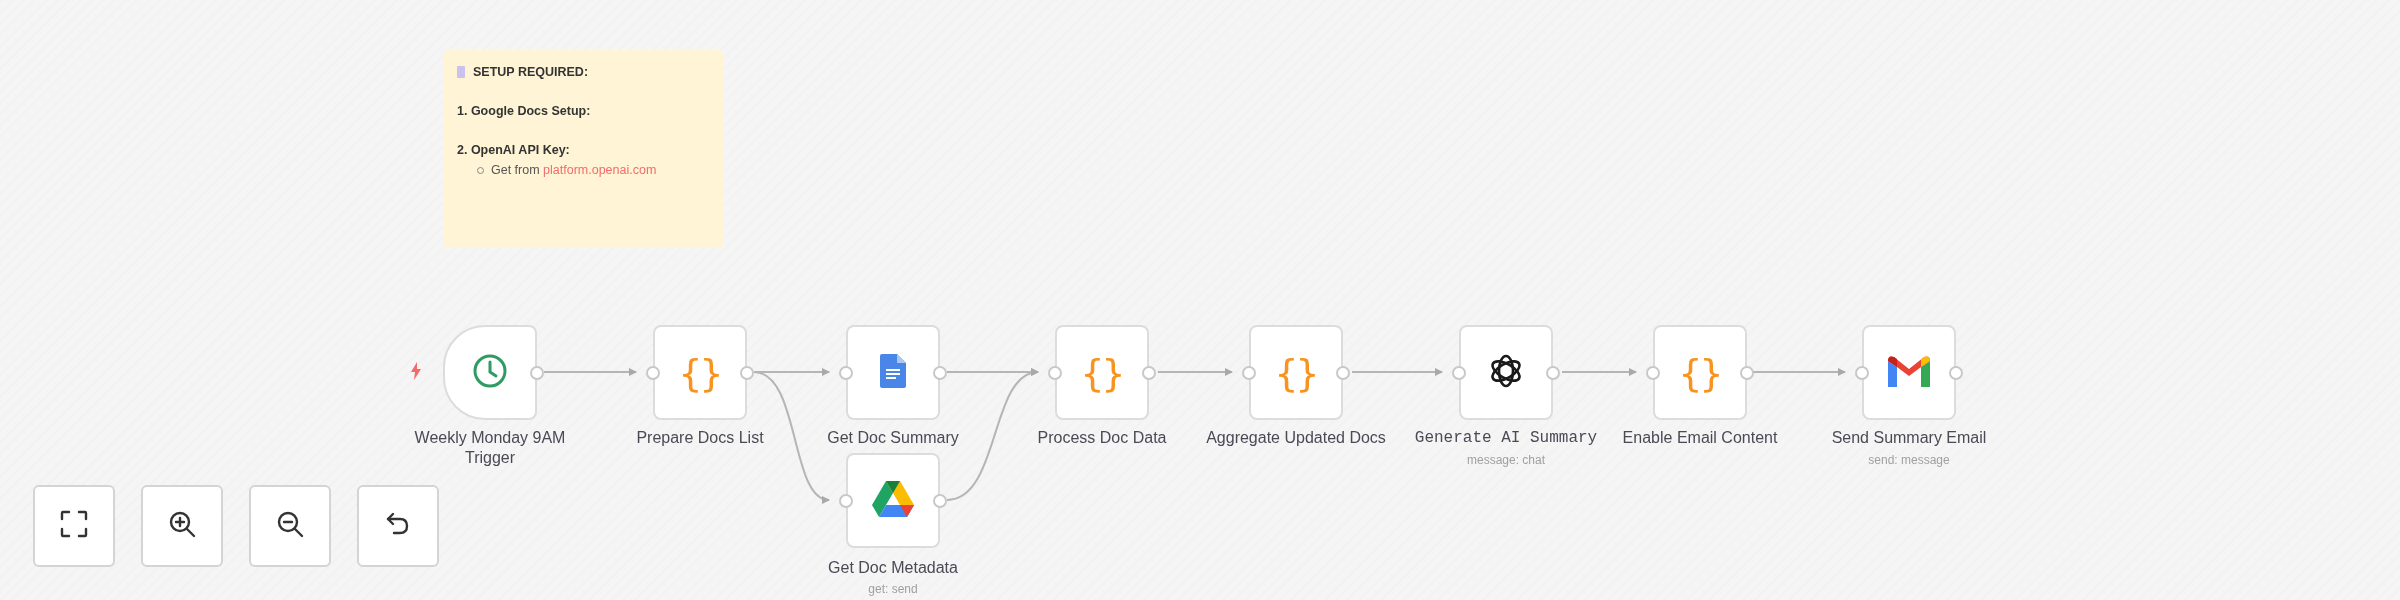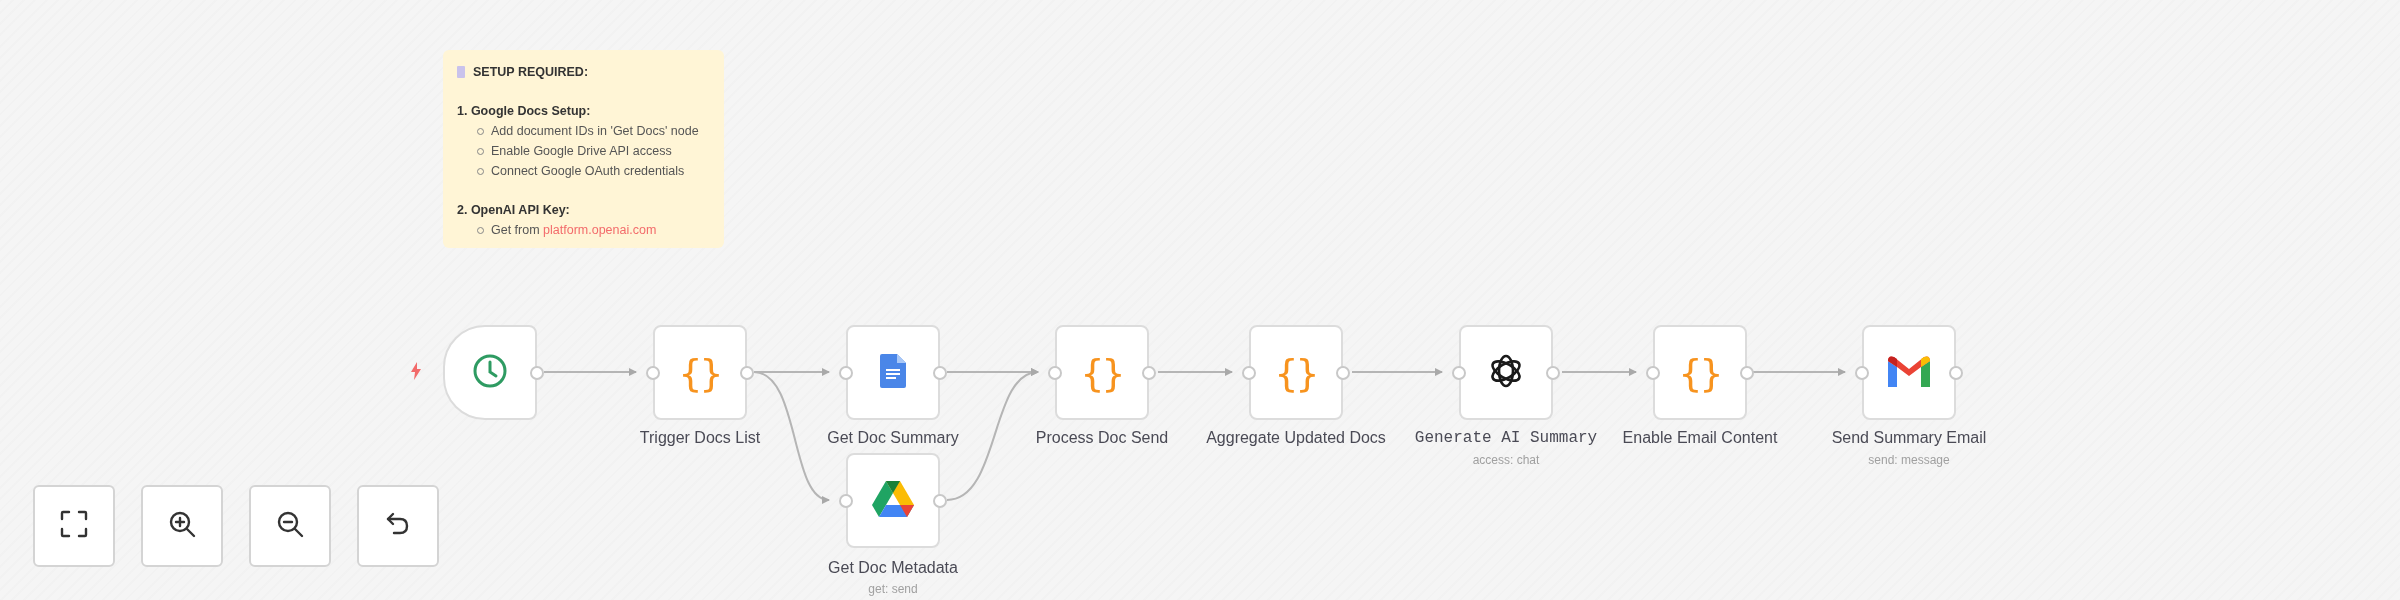--- a/index.html
+++ b/index.html
@@ -85,25 +85,20 @@
       <path d="M1753,372 L1845,372" marker-end="url(#arr)"></path>
     </g>
   </svg>
 
   <div class="sticky">
     <div class="title">
       <span class="memo"></span>
       <span>SETUP REQUIRED:</span>
     </div>
     <div class="sec first">1. Google Docs Setup:</div>
-    <ul>
-      <li>Add document IDs in 'Get Docs' node</li>
-      <li>Enable Google Drive API access</li>
-      <li>Connect Google OAuth credentials</li>
-    </ul>
     <div class="sec">2. OpenAI API Key:</div>
     <ul>
       <li><span>Get from </span><span class="link">platform.openai.com</span></li>
     </ul>
   </div>
 
   <div class="bolt">
     <svg width="12" height="18" viewBox="0 0 12 18">
         <path d="M7 0 L1 10 L5 10 L4 18 L11 7 L7 7 Z" fill="#f26a6a"></path>
       </svg>
@@ -111,27 +106,31 @@
 
   <div class="node trigger" style="left:443px; top:325px;">
     <span>
       <svg width="36" height="36" viewBox="0 0 36 36">
           <circle cx="18" cy="18" r="15" fill="none" stroke="#2e9b62" stroke-width="3"></circle>
           <path d="M18 9 L18 19 L24 23" fill="none" stroke="#2e9b62" stroke-width="3" stroke-linecap="round"></path>
         </svg>
     </span>
     <div class="handle out"></div>
   </div>
+  <div class="node-label" style="left:390px; top:428px;">
+    <div>Weekly Monday 9AM</div>
+    <div>Trigger</div>
+  </div>
 
   <div class="node" style="left:653px; top:325px;">
     <div class="handle in"></div>
     <span class="braces">{}</span>
     <div class="handle out"></div>
   </div>
-  <div class="node-label" style="left:600px; top:428px;">Trigger Docs List</div>
+  <div class="node-label" style="left:600px; top:428px;">Prepare Docs List</div>
 
   <div class="node" style="left:846px; top:325px;">
     <div class="handle in"></div>
     <span>
       <svg width="26" height="34" viewBox="0 0 26 34">
           <path d="M0 2 Q0 0 2 0 L17 0 L26 9 L26 32 Q26 34 24 34 L2 34 Q0 34 0 32 Z" fill="#4a86e8"></path>
           <path d="M17 0 L17 9 L26 9 Z" fill="#a9c8f7"></path>
           <rect x="6" y="15" width="14" height="2" fill="#fff"></rect>
           <rect x="6" y="19" width="14" height="2" fill="#fff"></rect>
           <rect x="6" y="23" width="10" height="2" fill="#fff"></rect>
@@ -155,21 +154,21 @@
     <div class="handle out"></div>
   </div>
   <div class="node-label" style="left:793px; top:558px;">Get Doc Metadata</div>
   <div class="node-sub" style="left:793px; top:582px;">get: send</div>
 
   <div class="node" style="left:1055px; top:325px;">
     <div class="handle in"></div>
     <span class="braces">{}</span>
     <div class="handle out"></div>
   </div>
-  <div class="node-label" style="left:1002px; top:428px;">Process Doc Send</div>
+  <div class="node-label" style="left:1002px; top:428px;">Process Doc Data</div>
 
   <div class="node" style="left:1249px; top:325px;">
     <div class="handle in"></div>
     <span class="braces">{}</span>
     <div class="handle out"></div>
   </div>
   <div class="node-label" style="left:1196px; top:428px;">Aggregate Updated Docs</div>
 
   <div class="node" style="left:1459px; top:325px;">
     <div class="handle in"></div>
@@ -178,21 +177,21 @@
         <g fill="none" stroke="#1a1a1a" stroke-width="2.6">
           <ellipse cx="20" cy="20" rx="7" ry="15"></ellipse>
           <ellipse cx="20" cy="20" rx="7" ry="15" transform="rotate(60 20 20)"></ellipse>
           <ellipse cx="20" cy="20" rx="7" ry="15" transform="rotate(120 20 20)"></ellipse>
         </g>
       </svg>
     </span>
     <div class="handle out"></div>
   </div>
   <div class="node-label" style="left:1406px; top:428px;font-family:Liberation Mono, monospace;">Generate AI Summary</div>
-  <div class="node-sub" style="left:1406px; top:453px;">access: chat</div>
+  <div class="node-sub" style="left:1406px; top:453px;">message: chat</div>
 
   <div class="node" style="left:1653px; top:325px;">
     <div class="handle in"></div>
     <span class="braces">{}</span>
     <div class="handle out"></div>
   </div>
   <div class="node-label" style="left:1600px; top:428px;">Enable Email Content</div>
 
   <div class="node" style="left:1862px; top:325px;">
     <div class="handle in"></div>

